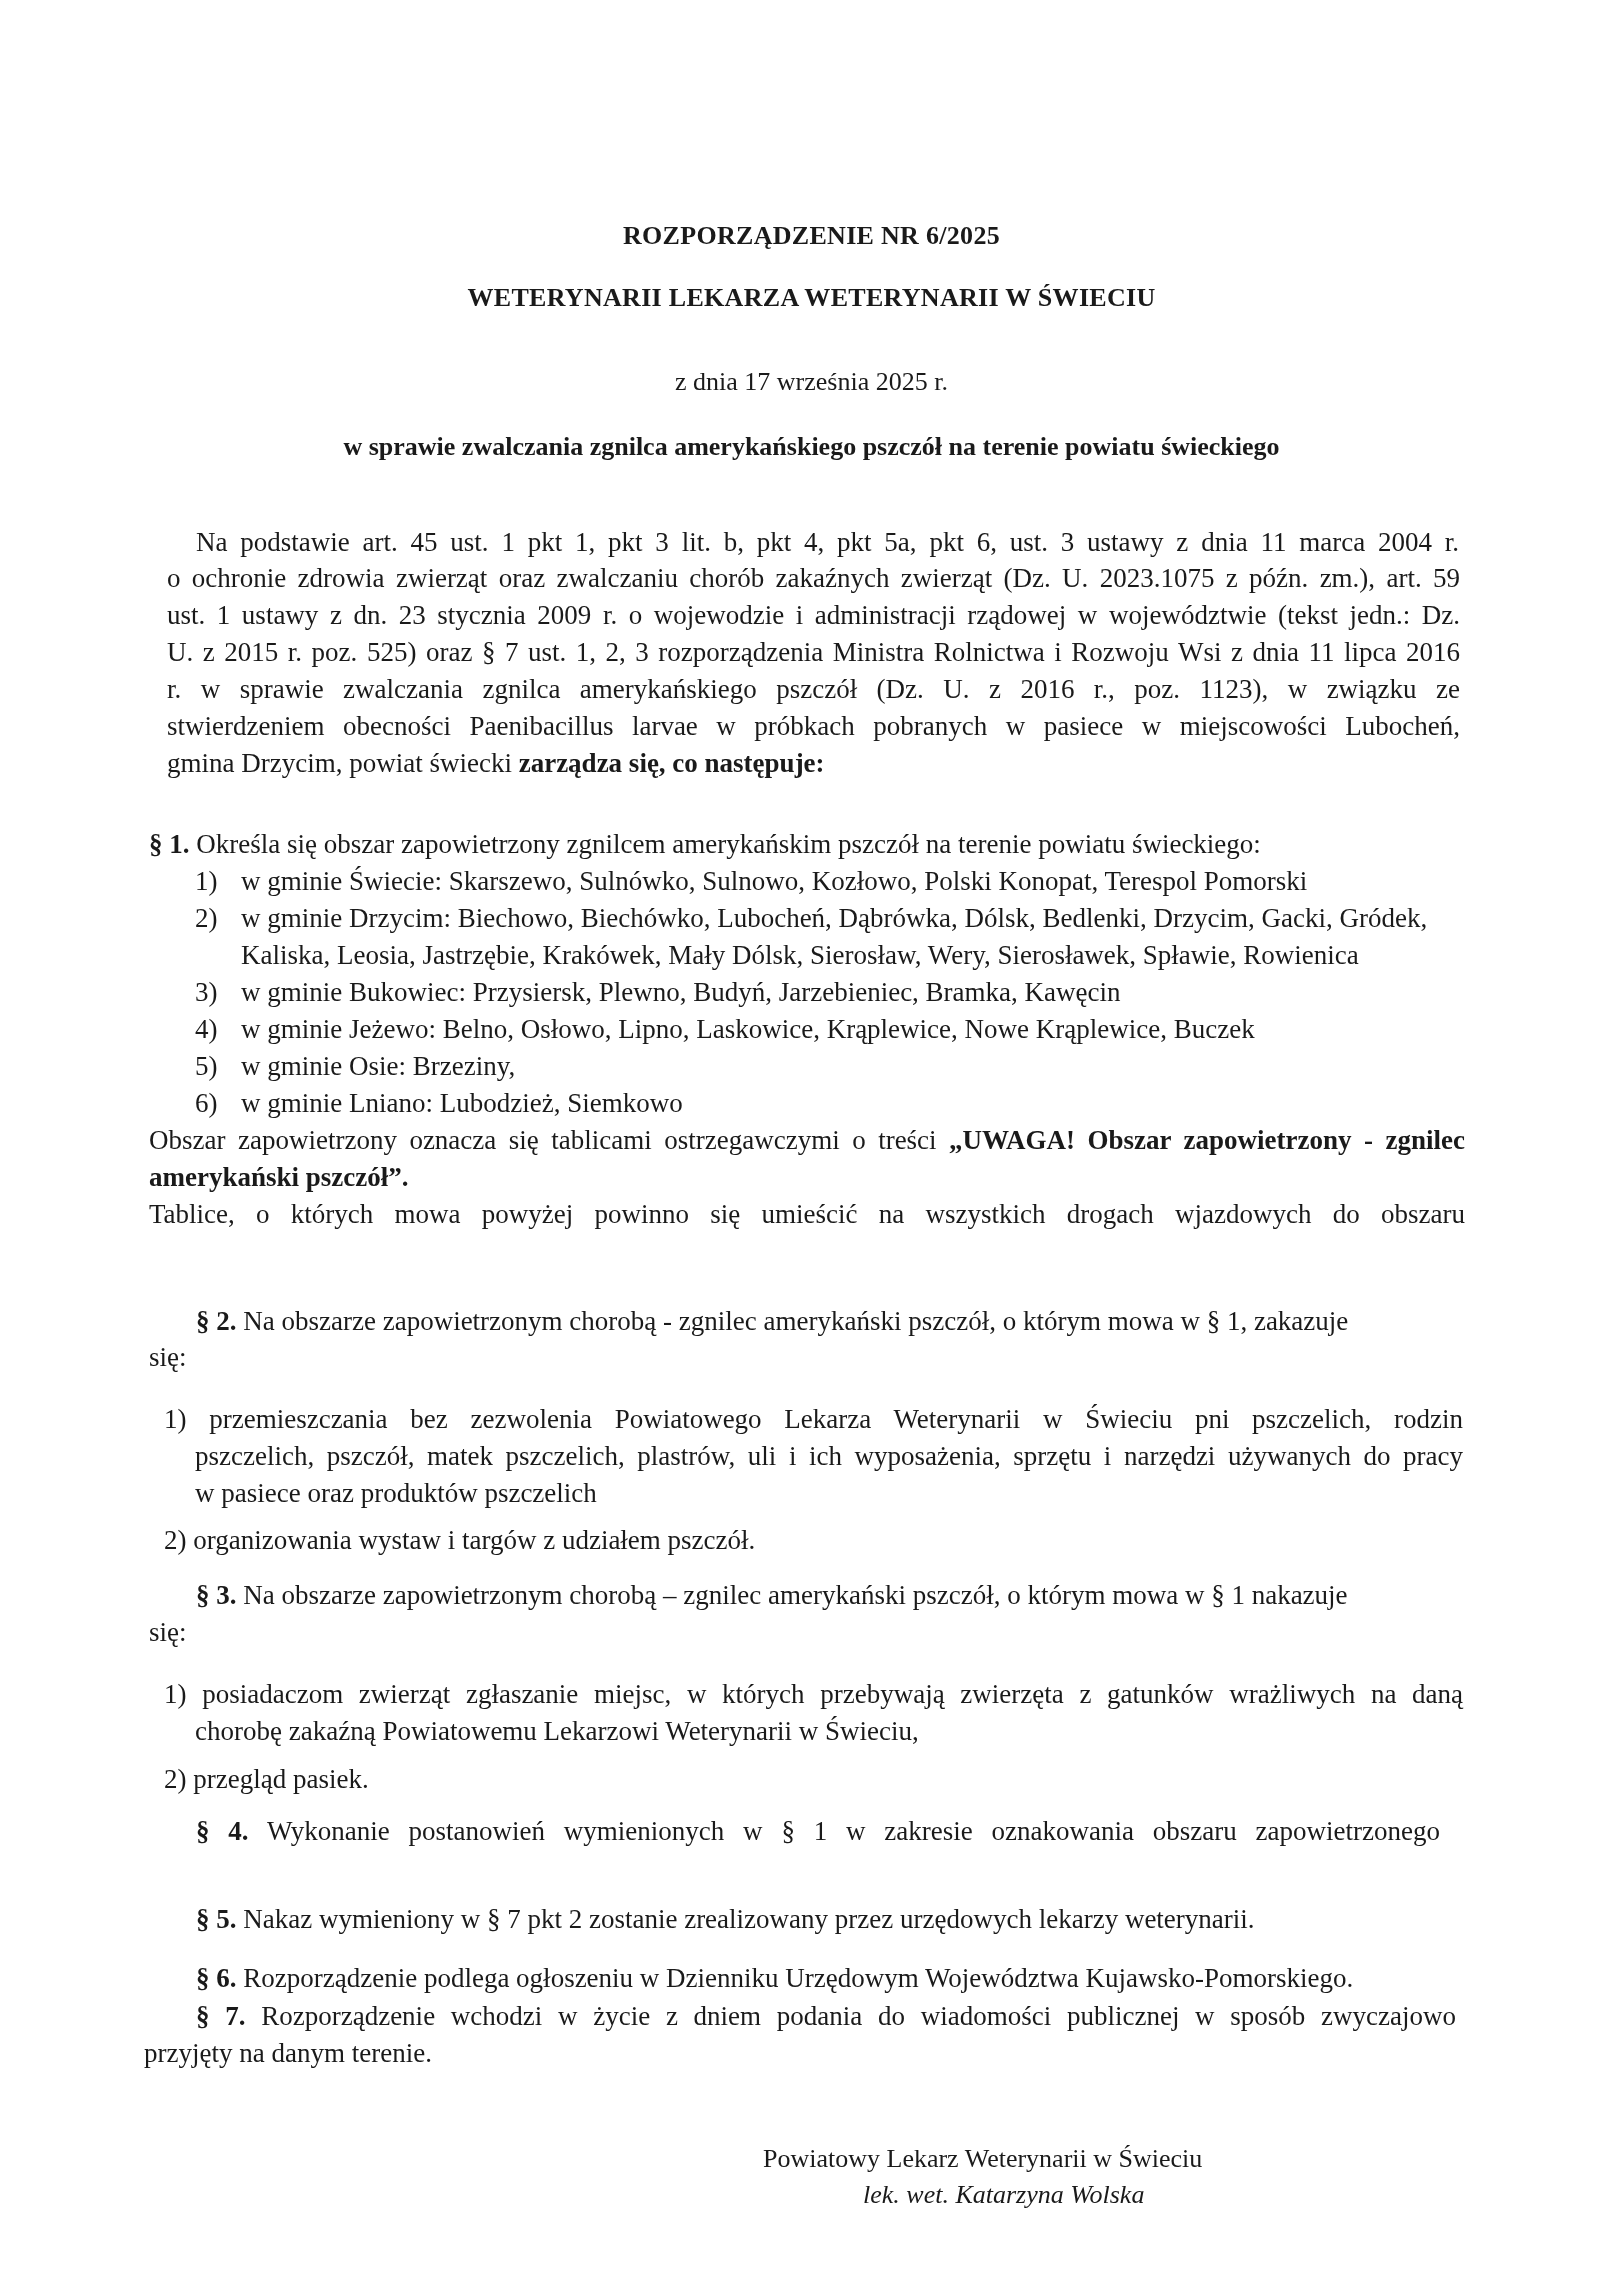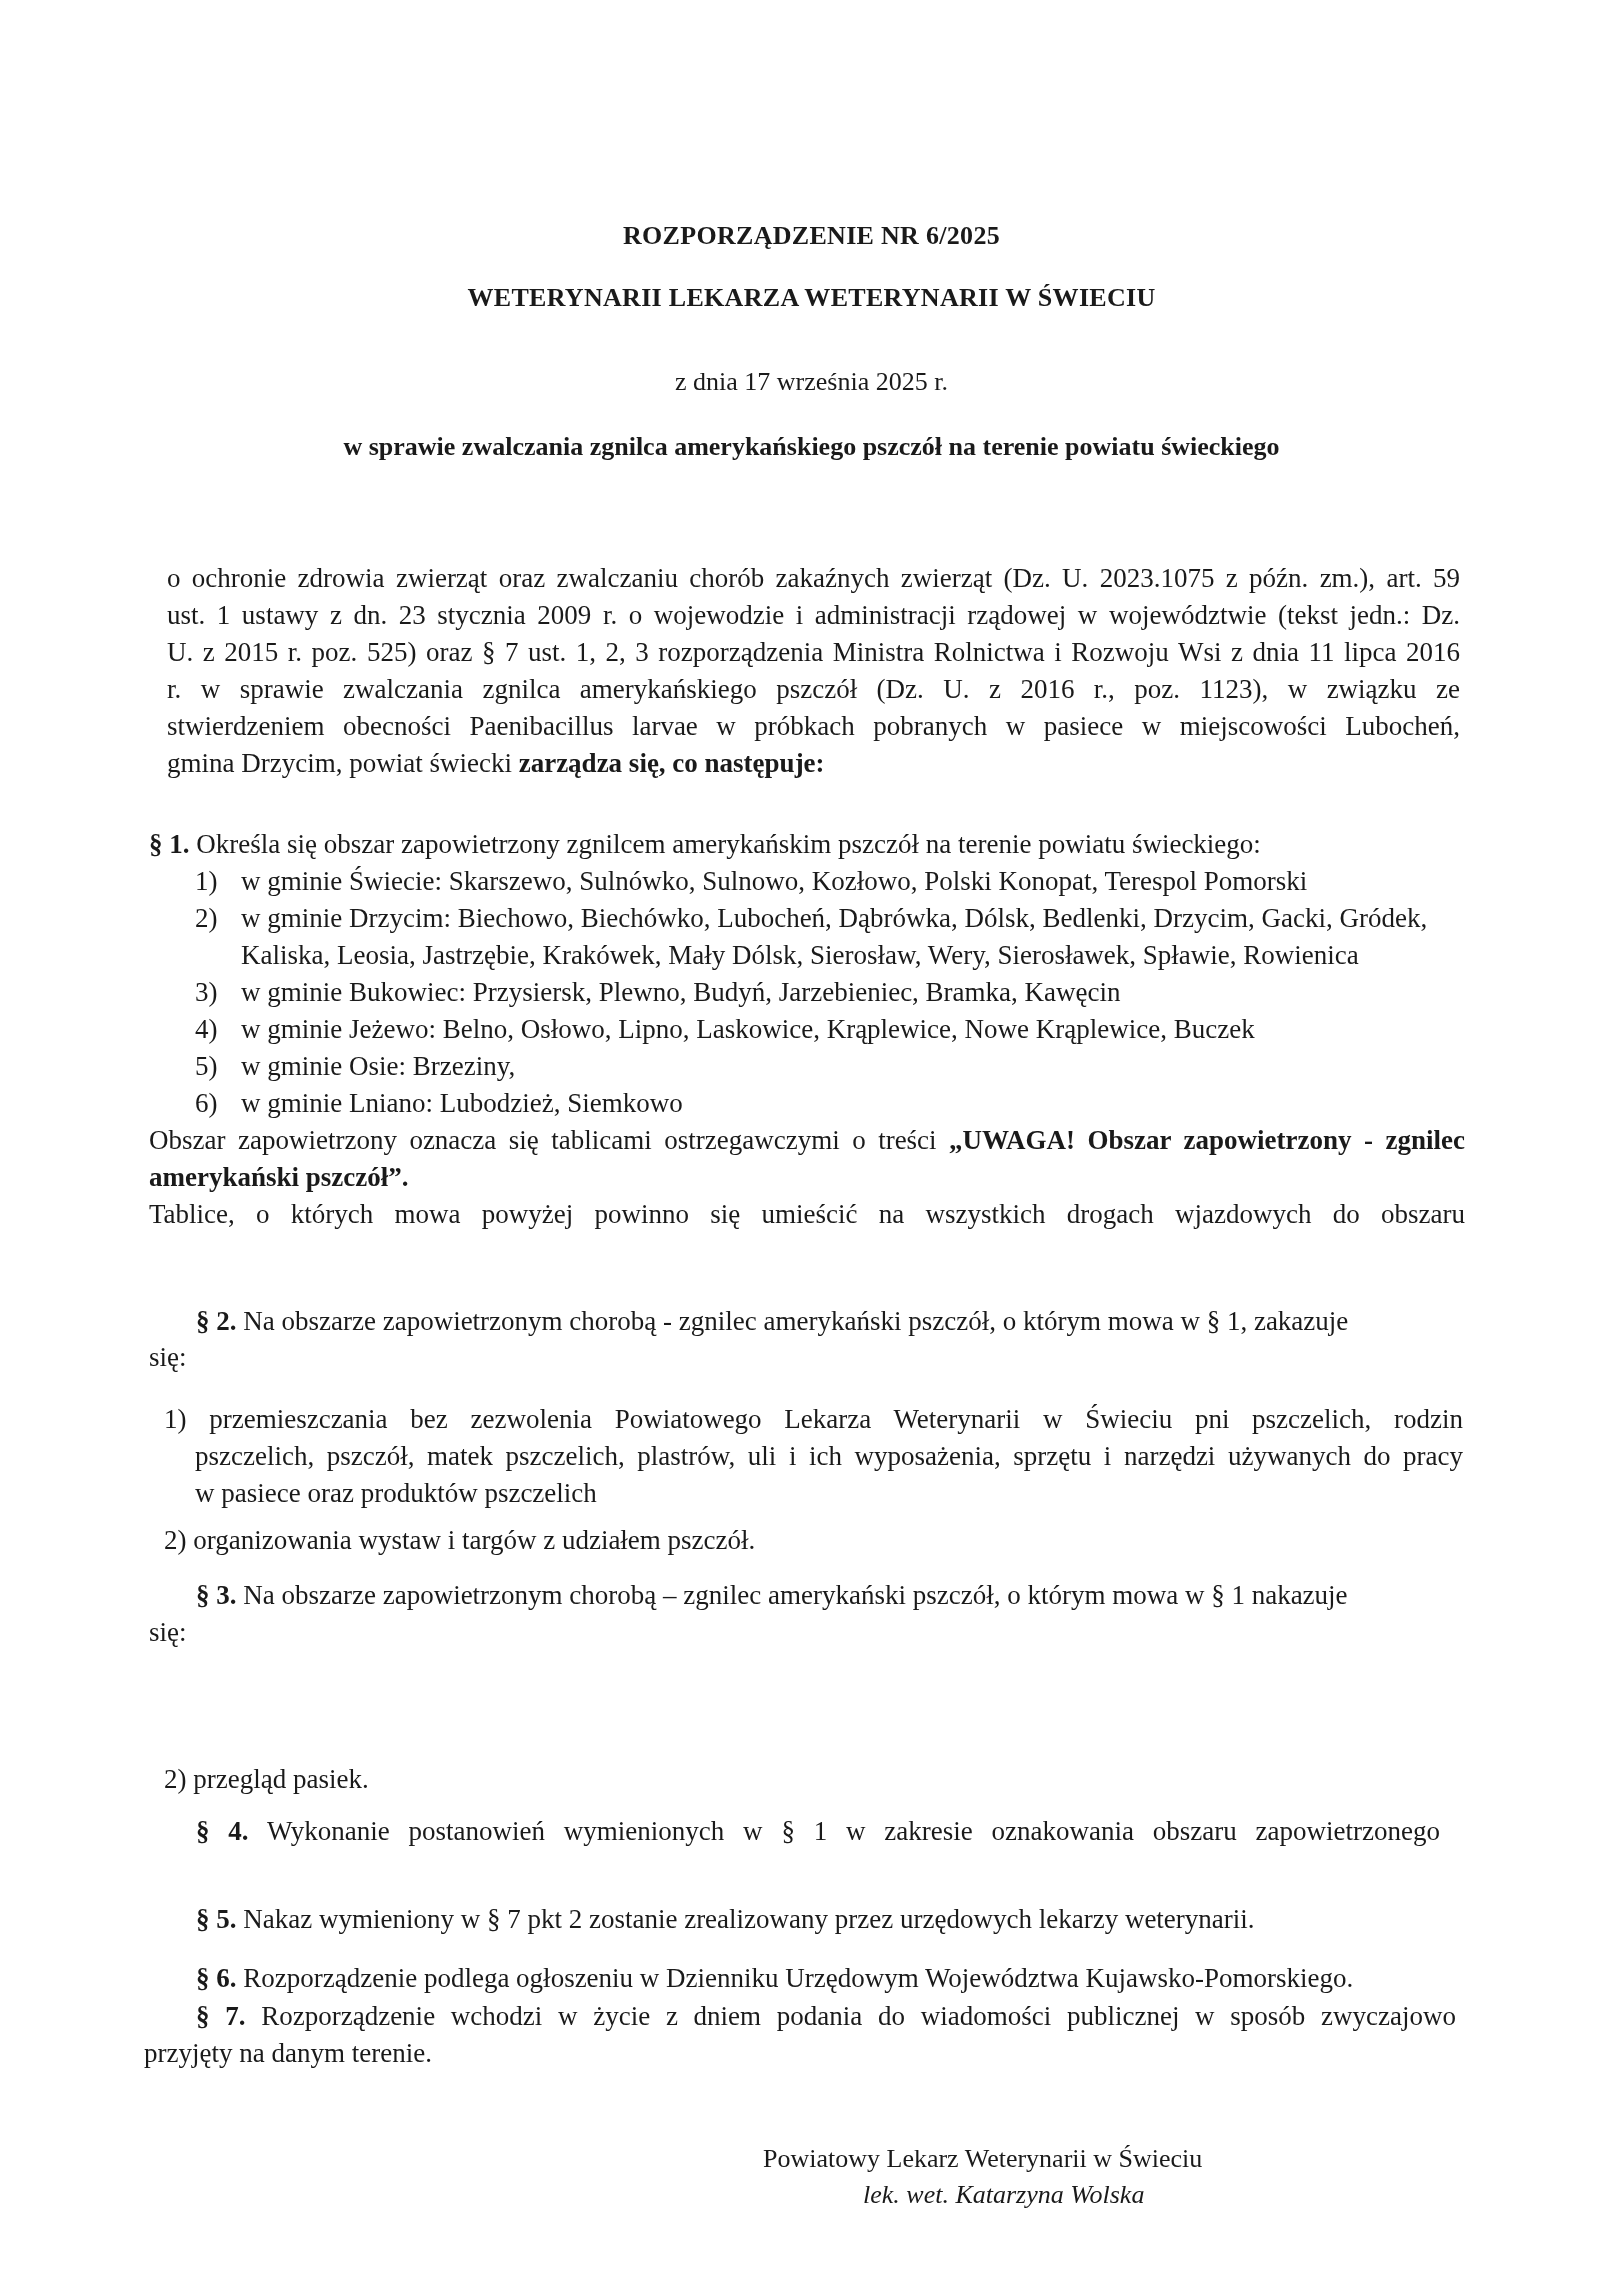--- a/index.html
+++ b/index.html
@@ -20,20 +20,23 @@
 </head>
 <body>
 
 <div class="page">
 
   <div class="abs center title" style="top:221px;">ROZPORZĄDZENIE NR 6/2025</div>
   <div class="abs center title" style="top:283px;">WETERYNARII LEKARZA WETERYNARII W ŚWIECIU</div>
   <div class="abs center date" style="top:367px;">z dnia 17 września 2025 r.</div>
   <div class="abs center subject" style="top:432px;">w sprawie zwalczania zgnilca amerykańskiego pszczół na terenie powiatu świeckiego</div>
 
+  <div class="abs txt" style="left:196px; width:1263px; top:524px;">
+    <div class="just">Na podstawie art. 45 ust. 1 pkt 1, pkt 3 lit. b, pkt 4, pkt 5a, pkt 6, ust. 3 ustawy z dnia 11 marca 2004 r.</div>
+  </div>
   <div class="abs txt" style="left:167px; width:1293px; top:560px;">
     <div class="just">o ochronie zdrowia zwierząt oraz zwalczaniu chorób zakaźnych zwierząt (Dz. U. 2023.1075 z późn. zm.), art. 59</div>
     <div class="just">ust. 1 ustawy z dn. 23 stycznia 2009 r. o wojewodzie i administracji rządowej w województwie (tekst jedn.: Dz.</div>
     <div class="just">U. z 2015 r. poz. 525) oraz § 7 ust. 1, 2, 3 rozporządzenia Ministra Rolnictwa i Rozwoju Wsi z dnia 11 lipca 2016</div>
     <div class="just">r. w sprawie zwalczania zgnilca amerykańskiego pszczół (Dz. U. z 2016 r., poz. 1123), w związku ze</div>
     <div class="just">stwierdzeniem obecności Paenibacillus larvae w próbkach pobranych w pasiece w miejscowości Lubocheń,</div>
     <div><span>gmina Drzycim, powiat świecki </span><span class="b">zarządza się, co następuje:</span></div>
   </div>
 
   <div class="abs txt" style="left:149px; width:1316px; top:826px;">
@@ -56,20 +59,24 @@
   <div class="abs txt" style="left:149px; top:1339px;">się:</div>
   <div class="abs txt" style="left:164px; width:1299px; top:1401px;">
     <div class="just"><span>1)</span> <span>przemieszczania bez zezwolenia Powiatowego Lekarza Weterynarii w Świeciu pni pszczelich, rodzin</span></div>
     <div class="just" style="padding-left:31px;">pszczelich, pszczół, matek pszczelich, plastrów, uli i ich wyposażenia, sprzętu i narzędzi używanych do pracy</div>
     <div style="padding-left:31px;">w pasiece oraz produktów pszczelich</div>
   </div>
   <div class="abs txt" style="left:164px; top:1522px;">2) organizowania wystaw i targów z udziałem pszczół.</div>
 
   <div class="abs txt" style="left:196px; width:1244px; top:1577px;"><span class="b">§ 3.</span><span> Na obszarze zapowietrzonym chorobą – zgnilec amerykański pszczół, o którym mowa w § 1 nakazuje</span></div>
   <div class="abs txt" style="left:149px; top:1614px;">się:</div>
+  <div class="abs txt" style="left:164px; width:1299px; top:1676px;">
+    <div class="just"><span>1)</span> <span>posiadaczom zwierząt zgłaszanie miejsc, w których przebywają zwierzęta z gatunków wrażliwych na daną</span></div>
+    <div style="padding-left:31px;">chorobę zakaźną Powiatowemu Lekarzowi Weterynarii w Świeciu,</div>
+  </div>
   <div class="abs txt" style="left:164px; top:1761px;">2) przegląd pasiek.</div>
 
   <div class="abs txt just" style="left:196px; width:1244px; top:1813px;"><span class="b">§ 4.</span><span> Wykonanie postanowień wymienionych w § 1 w zakresie oznakowania obszaru zapowietrzonego</span></div>
 
   <div class="abs txt" style="left:196px; top:1901px;"><span class="b">§ 5.</span><span> Nakaz wymieniony w § 7 pkt 2 zostanie zrealizowany przez urzędowych lekarzy weterynarii.</span></div>
 
   <div class="abs txt" style="left:196px; top:1960px;"><span class="b">§ 6.</span><span> Rozporządzenie podlega ogłoszeniu w Dzienniku Urzędowym Województwa Kujawsko-Pomorskiego.</span></div>
 
   <div class="abs txt just" style="left:196px; width:1260px; top:1998px;"><span class="b">§ 7.</span><span> Rozporządzenie wchodzi w życie z dniem podania do wiadomości publicznej w sposób zwyczajowo</span></div>
   <div class="abs txt" style="left:144px; top:2035px;">przyjęty na danym terenie.</div>

